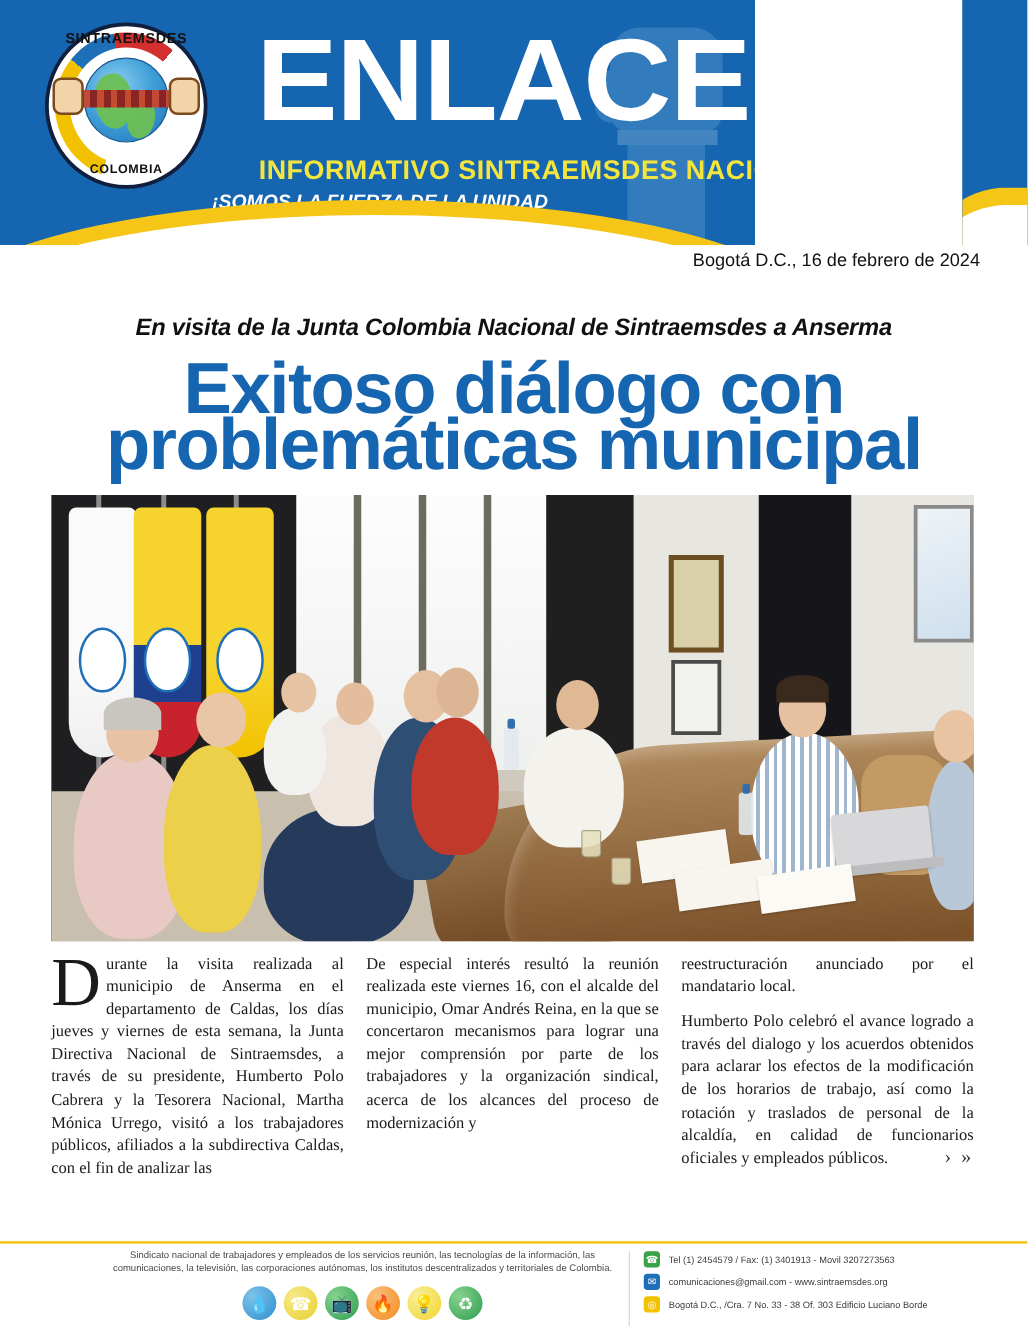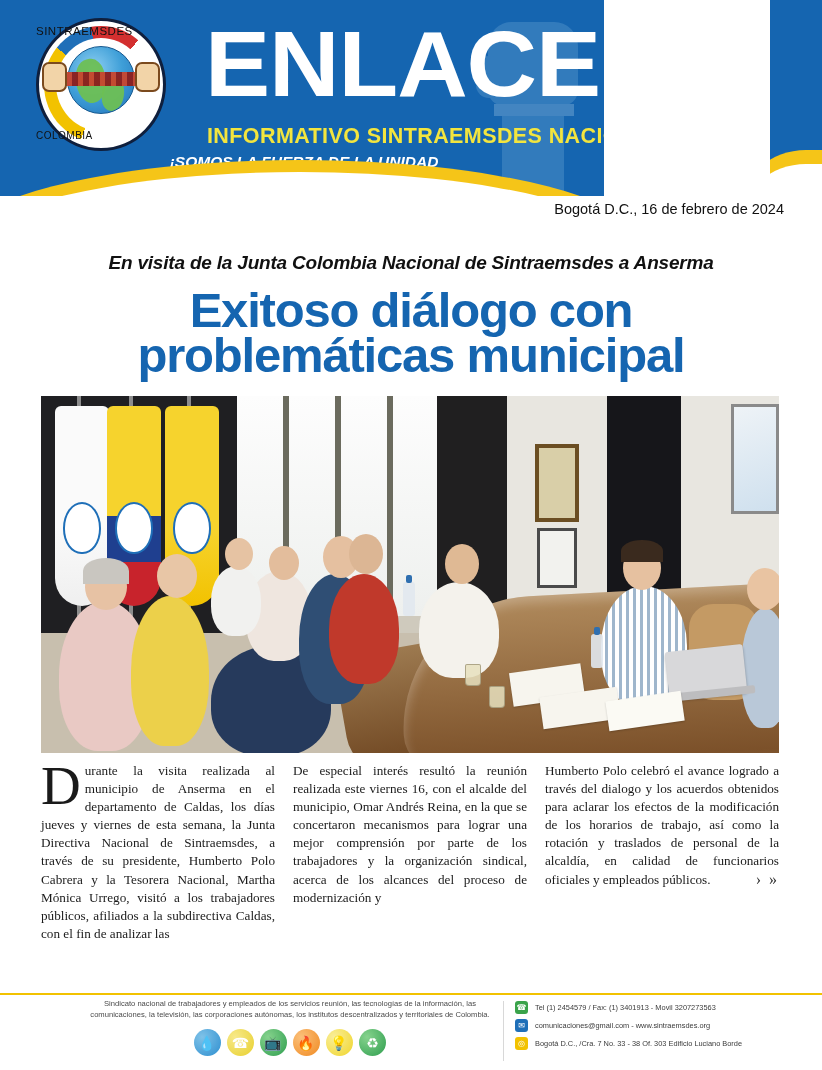--- a/index.html
+++ b/index.html
@@ -29,21 +29,21 @@
   .seal .globe{position:absolute;left:31px;top:28px;width:68px;height:68px;border-radius:50%;
     background:radial-gradient(circle at 38% 33%,#8fd0f2 0%,#3f9fd8 48%,#1f6fb8 100%);
     border:1px solid #15588f;box-sizing:border-box;overflow:hidden;}
   .seal .globe:before{content:"";position:absolute;left:8px;top:12px;width:30px;height:44px;background:#6dbf54;border-radius:50% 40% 55% 45%;transform:rotate(-12deg);opacity:.95;}
   .seal .globe:after{content:"";position:absolute;left:34px;top:30px;width:22px;height:34px;background:#6dbf54;border-radius:45% 55% 50% 50%;transform:rotate(10deg);opacity:.95;}
   .seal .chain{position:absolute;left:14px;top:54px;width:102px;height:14px;
     background:repeating-linear-gradient(90deg,#8c1d1d 0 6px,#c8452f 6px 11px);border-radius:7px;opacity:.95;}
   .seal .fistL,.seal .fistR{position:absolute;top:44px;width:25px;height:30px;background:#f2d4a8;border:2px solid #7b4a1e;border-radius:7px;box-sizing:border-box;}
   .seal .fistL{left:6px;}
   .seal .fistR{right:6px;}
-  .seal .top-txt,.seal .bot-txt{position:absolute;left:0;width:100%;text-align:left;font-weight:normal;color:#111;letter-spacing:.5px;}
+  .seal .top-txt,.seal .bot-txt{position:absolute;left:0;width:100%;text-align:center;font-weight:bold;color:#111;letter-spacing:.5px;}
   .seal .top-txt{top:7px;font-size:11.5px;}
   .seal .bot-txt{bottom:10px;font-size:10px;}
 
   
   .fist-wm{position:absolute;left:470px;top:8px;width:130px;height:190px;opacity:.28;}
   .fist-wm .arm{position:absolute;left:32px;top:74px;width:62px;height:120px;background:#7fb4de;border-radius:8px;}
   .fist-wm .hand{position:absolute;left:18px;top:14px;width:90px;height:84px;background:#7fb4de;border-radius:24px 24px 16px 16px;}
   .fist-wm .thumb{position:absolute;left:6px;top:48px;width:26px;height:42px;background:#7fb4de;border-radius:14px;}
   .fist-wm .band{position:absolute;left:24px;top:96px;width:80px;height:12px;background:#bcd9ef;}
 
@@ -57,21 +57,21 @@
   .rp-blue-r{position:absolute;left:770px;top:0;width:52px;height:196px;background:#1565b0;}
   .rp-yellow-corner{position:absolute;left:770px;top:150px;width:52px;height:46px;overflow:hidden;}
   .rp-yellow-corner .y{position:absolute;left:-30px;top:0;width:110px;height:60px;background:#f5c518;border-radius:60% 0 0 0/100% 0 0 0;}
   .rp-yellow-corner .w{position:absolute;left:-30px;top:14px;width:110px;height:60px;background:#ffffff;border-radius:60% 0 0 0/100% 0 0 0;}
 
   
   .dateline{position:absolute;right:38px;top:201px;font-size:14.5px;color:#111;}
 
   
   .kicker{position:absolute;left:0;top:252px;width:822px;text-align:center;font-size:19px;font-weight:bold;font-style:italic;color:#111;letter-spacing:-.2px;}
-  .headline{position:absolute;left:0;top:288px;width:822px;text-align:center;color:#1565b0;font-weight:bold;font-size:49px;line-height:45px;letter-spacing:-1.2px;}
+  .headline{position:absolute;left:0;top:288px;width:822px;text-align:center;color:#1565b0;font-weight:bold;font-size:58px;line-height:45px;letter-spacing:-1.2px;}
 
   
   .photo{position:absolute;left:41px;top:396px;width:738px;height:357px;overflow:hidden;background:#cfcabd;}
   .ph-wallL{position:absolute;left:0;top:0;width:240px;height:357px;background:#1f1f22;}
   .ph-win{position:absolute;left:196px;top:0;width:200px;height:220px;background:linear-gradient(180deg,#fdfdfd,#eef0ee);}
   .ph-win .mul{position:absolute;top:0;bottom:0;width:6px;background:#6b6b5e;}
   .ph-wallDark{position:absolute;left:396px;top:0;width:70px;height:230px;background:#201f20;}
   .ph-wallR{position:absolute;left:466px;top:0;width:272px;height:357px;background:#e8e6e0;}
   .ph-door{position:absolute;left:566px;top:0;width:74px;height:200px;background:#16161a;}
   .ph-frame1{position:absolute;left:494px;top:48px;width:44px;height:78px;background:#d9cfa8;border:4px solid #6b4e22;box-sizing:border-box;}
@@ -269,20 +269,21 @@
   </div>
 
   <div class="article">
     <div class="col">
       <p><span class="dropcap">D</span><span>urante la visita realizada al municipio de Anserma en el departamento de Caldas, los días jueves y viernes de esta semana, la Junta Directiva Nacional de Sintraemsdes, a través de su presidente, Humberto Polo Cabrera y la Tesorera Nacional, Martha Mónica Urrego, visitó a los trabajadores públicos, afiliados a la subdirectiva Caldas, con el fin de analizar las</span></p>
     </div>
     <div class="col">
       <p style="margin-top:0">De especial interés resultó la reunión realizada este viernes 16, con el alcalde del municipio, Omar Andrés Reina, en la que se concertaron mecanismos para lograr una mejor comprensión por parte de los trabajadores y la organización sindical, acerca de los alcances del proceso de modernización y</p>
     </div>
     <div class="col">
+      <p>reestructuración anunciado por el mandatario local.</p>
       <p><span>Humberto Polo celebró el avance logrado a través del dialogo y los acuerdos obtenidos para aclarar los efectos de la modificación de los horarios de trabajo, así como la rotación y traslados de personal de la alcaldía, en calidad de funcionarios oficiales y empleados públicos.</span> <span class="arrows">› »</span></p>
     </div>
   </div>
 
   <div class="footrule"></div>
   <div class="footer">
     <div class="fleft">
       <div class="txt">Sindicato nacional de trabajadores y empleados de los servicios reunión, las tecnologías de la información, las comunicaciones, la televisión, las corporaciones autónomas, los institutos descentralizados y territoriales de Colombia.</div>
       <div class="ficons">
         <div class="ic water">💧</div>

